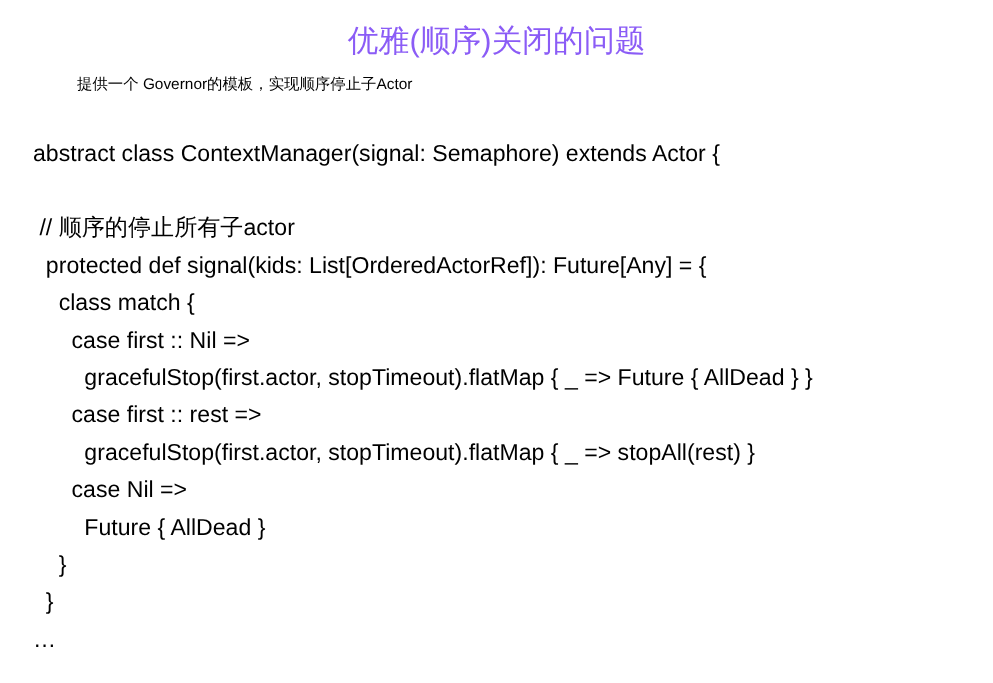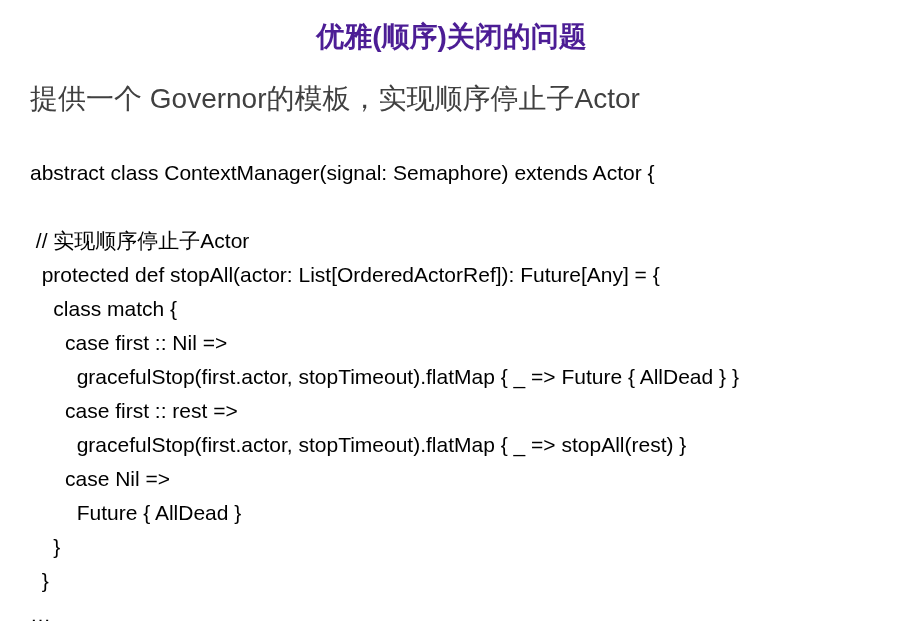--- a/index.html
+++ b/index.html
@@ -11,50 +11,51 @@
       width: 903px;
       height: 621px;
       background: #ffffff;
       font-family: Arial, "Microsoft YaHei", sans-serif;
       overflow: hidden;
     }
     .slide {
       padding: 18px 30px 0 30px;
     }
     .title {
-      color: #4c1d95;
+      color: #8b5cf6;
       font-size: 28px;
-      font-weight: 700;
+      font-weight: 400;
       text-align: center;
-      margin-bottom: 22px;
+      margin-bottom: 10px;
     }
     .description {
-      color: #404040;
-      font-size: 28px;
+      color: #000000;
+      font-size: 14px;
       line-height: 1.5;
       margin-bottom: 36px;
+      margin-left: 40px;
     }
     .code-block {
       color: #000000;
       font-size: 21px;
       line-height: 1.62;
       white-space: pre;
       font-family: Arial, sans-serif;
     }
   </style>
 </head>
 <body>
 
 <div class="slide">
   <h1 class="title">优雅(顺序)关闭的问题</h1>
   <p class="description">提供一个 Governor的模板，实现顺序停止子Actor</p>
   <div class="code-block"><span>abstract class ContextManager(signal: Semaphore) extends Actor {</span>
 <span></span>
-<span> // 实现顺序停止子Actor</span>
-<span>  protected def stopAll(actor: List[OrderedActorRef]): Future[Any] = {</span>
+<span> // 顺序的停止所有子actor</span>
+<span>  protected def signal(kids: List[OrderedActorRef]): Future[Any] = {</span>
 <span>    class match {</span>
 <span>      case first :: Nil =&gt;</span>
 <span>        gracefulStop(first.actor, stopTimeout).flatMap { _ =&gt; Future { AllDead } }</span>
 <span>      case first :: rest =&gt;</span>
 <span>        gracefulStop(first.actor, stopTimeout).flatMap { _ =&gt; stopAll(rest) }</span>
 <span>      case Nil =&gt;</span>
 <span>        Future { AllDead }</span>
 <span>    }</span>
 <span>  }</span>
 <span>…</span></div>

